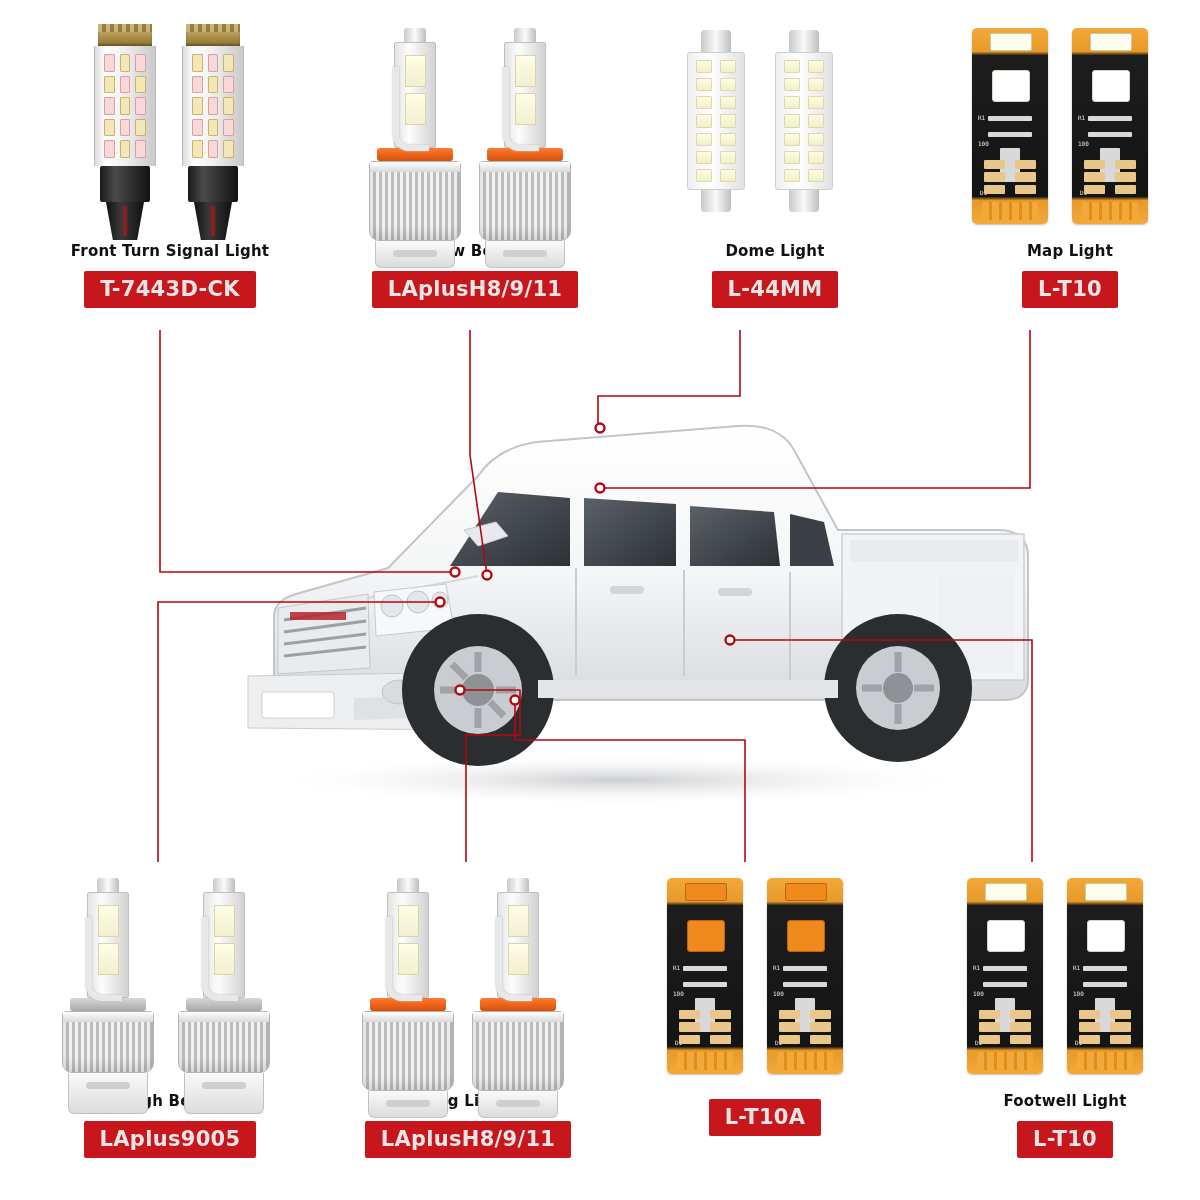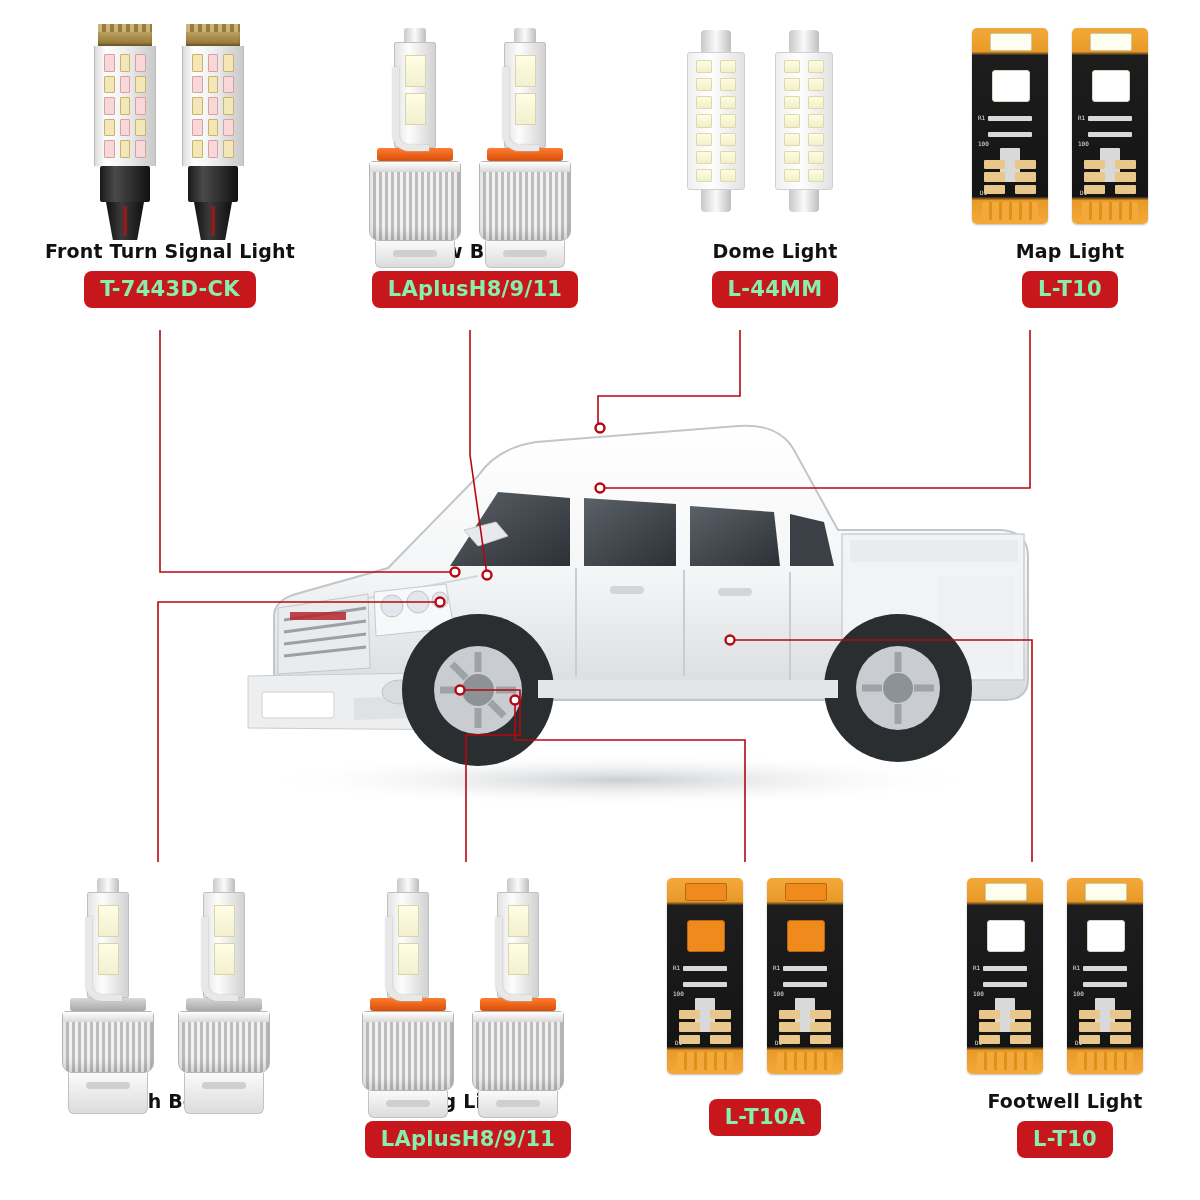--- a/index.html
+++ b/index.html
@@ -25,36 +25,36 @@
   .cell {
     position: absolute;
     width: 300px;
     text-align: center;
   }
   .cell .art {
     height: 230px;
     position: relative;
   }
   .cell .title {
-    font-size: 19px;
+    font-size: 15px;
     font-weight: bold;
     color: #111111;
     letter-spacing: .2px;
     line-height: 22px;
     white-space: nowrap;
   }
   .cell .sku {
     display: inline-block;
     margin-top: 9px;
     background: #c8161d;
-    color: #86efac;
+    color: #e5e5e5;
     font-size: 21px;
     font-weight: bold;
     padding: 6px 16px 7px;
-    border-radius: 8px;
+    border-radius: 2px;
     letter-spacing: .3px;
     white-space: nowrap;
   }
 
   
   #cell-turn   { left: 20px;  top: 10px; }
   #cell-low    { left: 325px; top: 10px; }
   #cell-dome   { left: 625px; top: 10px; }
   #cell-map    { left: 920px; top: 10px; }
   
@@ -459,20 +459,21 @@
               <div class="led b"></div>
               <div class="arm"></div>
             </div>
           <div class="ring grey"></div>
           <div class="heatsink"></div>
           <div class="driver"></div>
         </div>
       </div>
     </div>
     <div class="title">High Beam</div>
+    <div class="sku">LAplus9005</div>
   </div>
 
   <div class="cell" id="cell-fog">
     <div class="art">
       <div class="pair">
         <div class="bhead" style="left:42px">
           <div class="tip"></div>
           <div class="blade">
               <div class="led a"></div>
               <div class="led b"></div>

